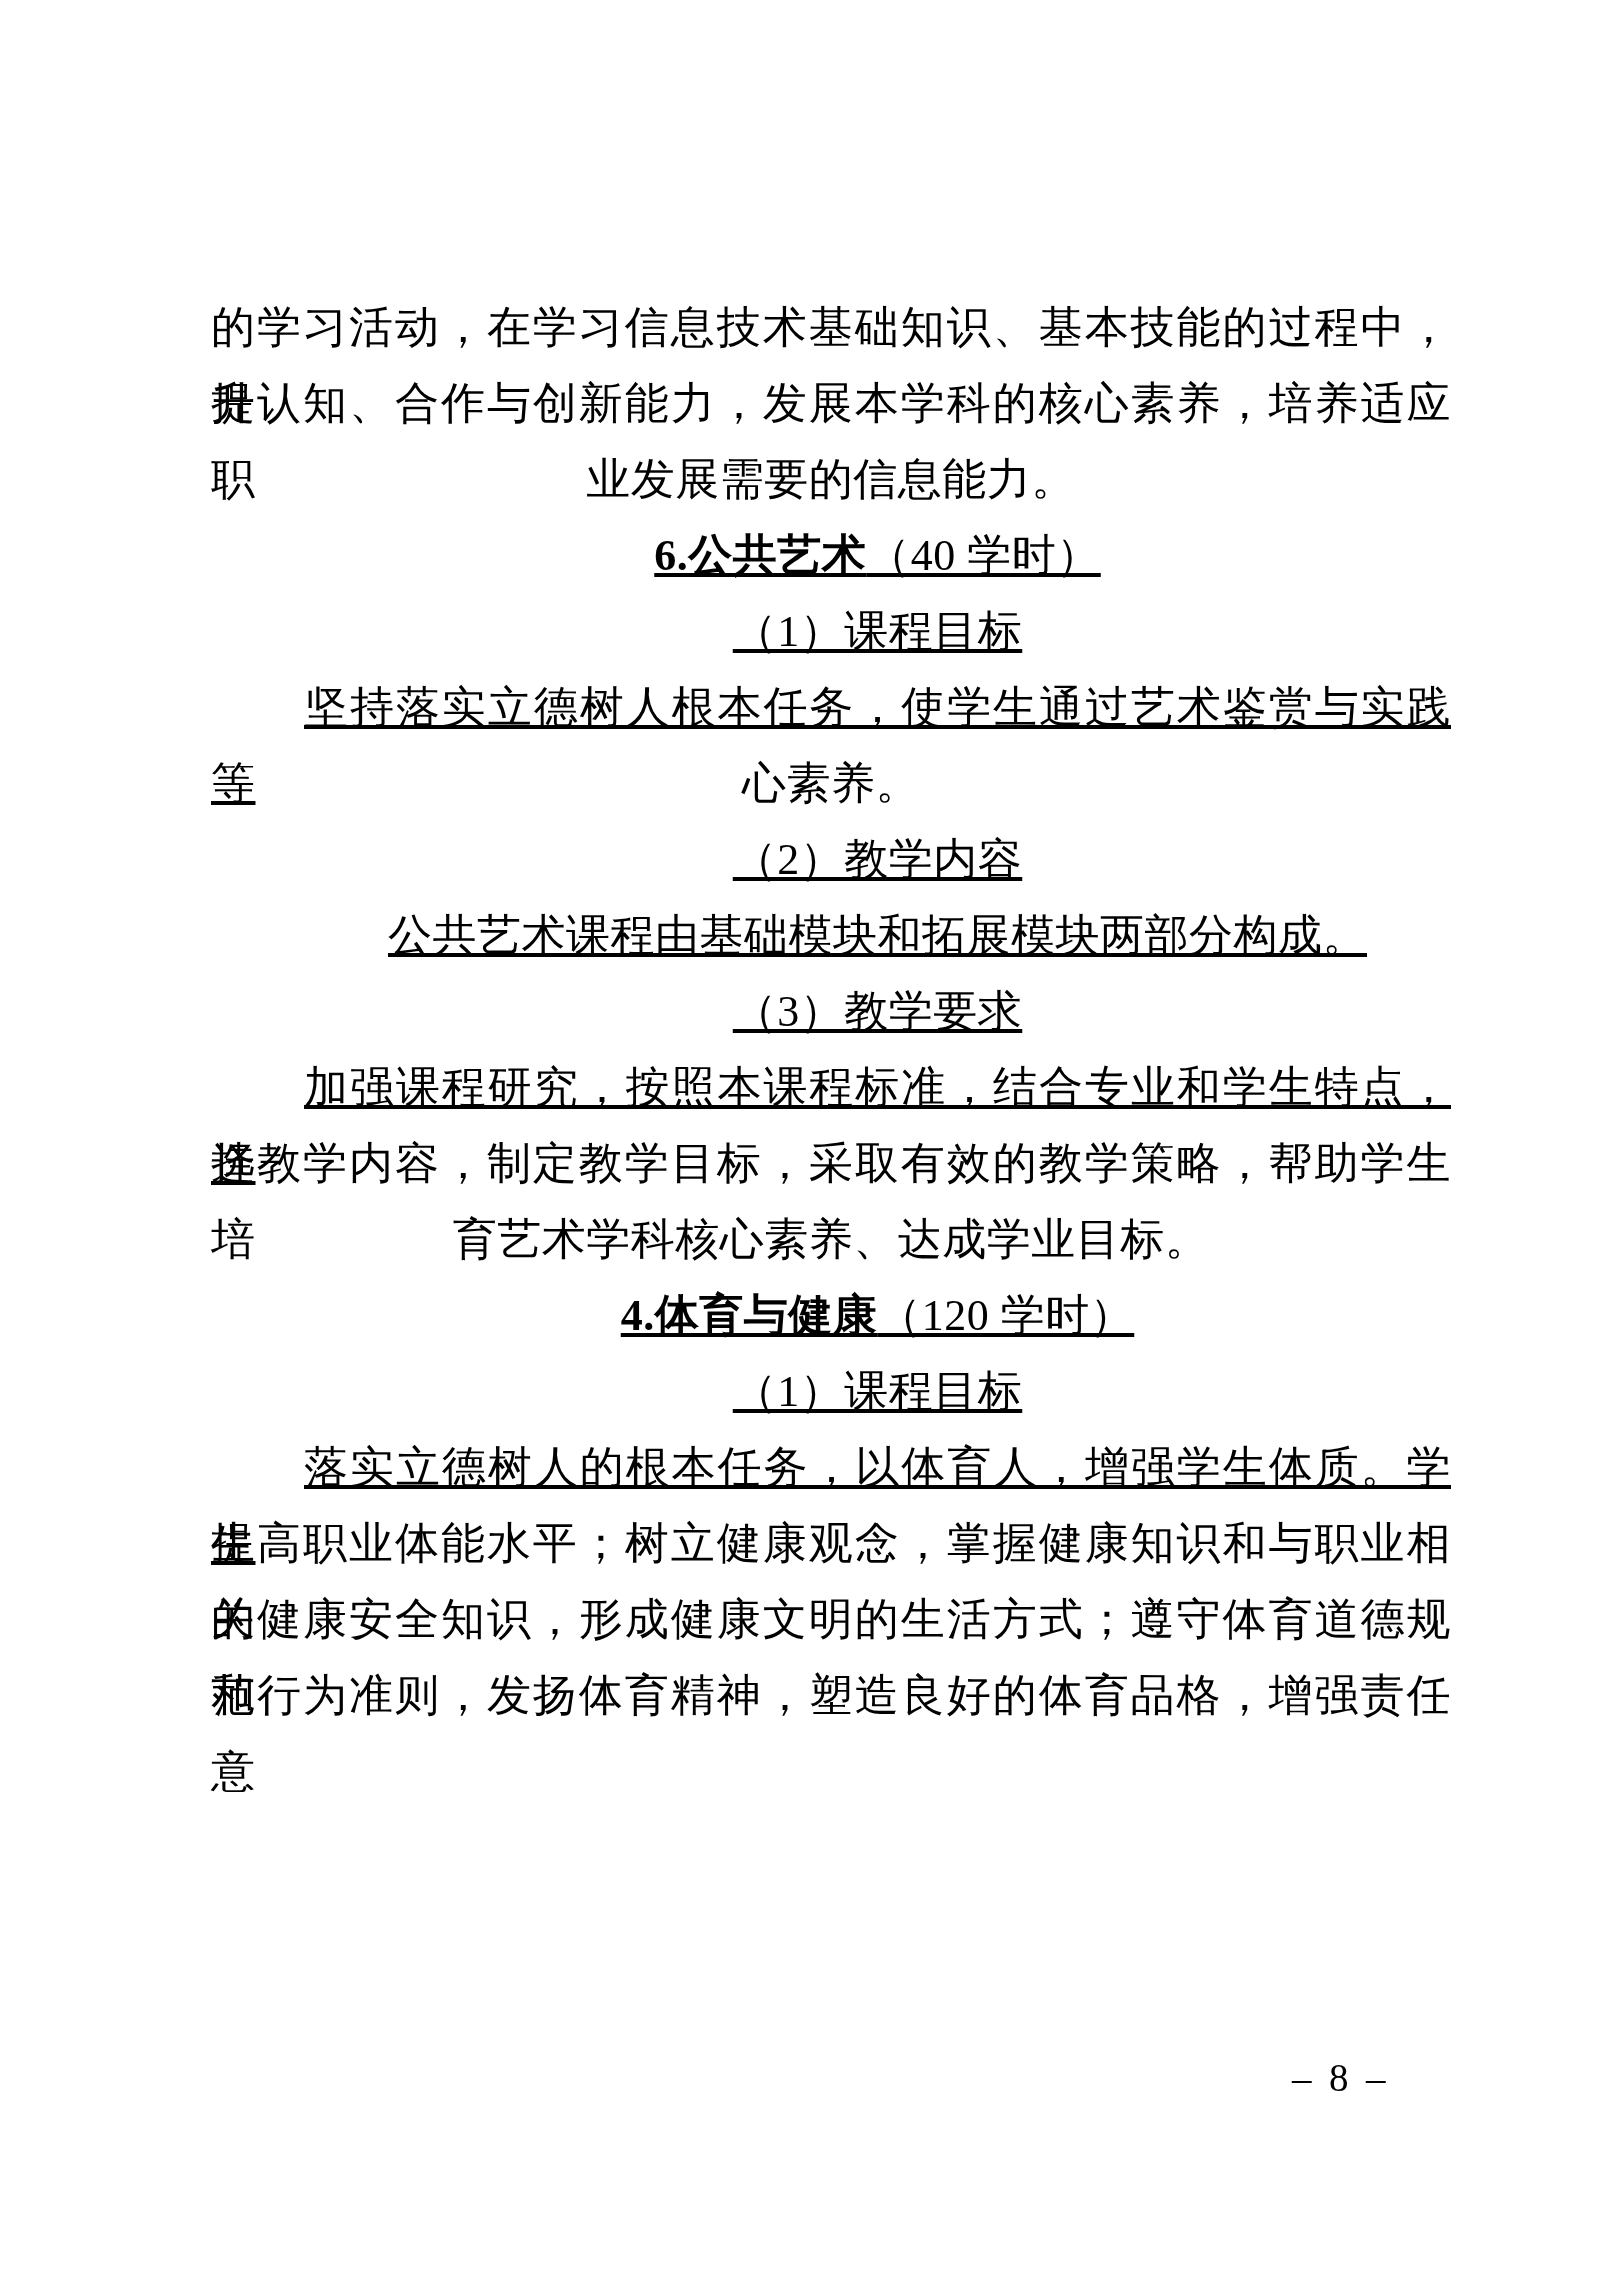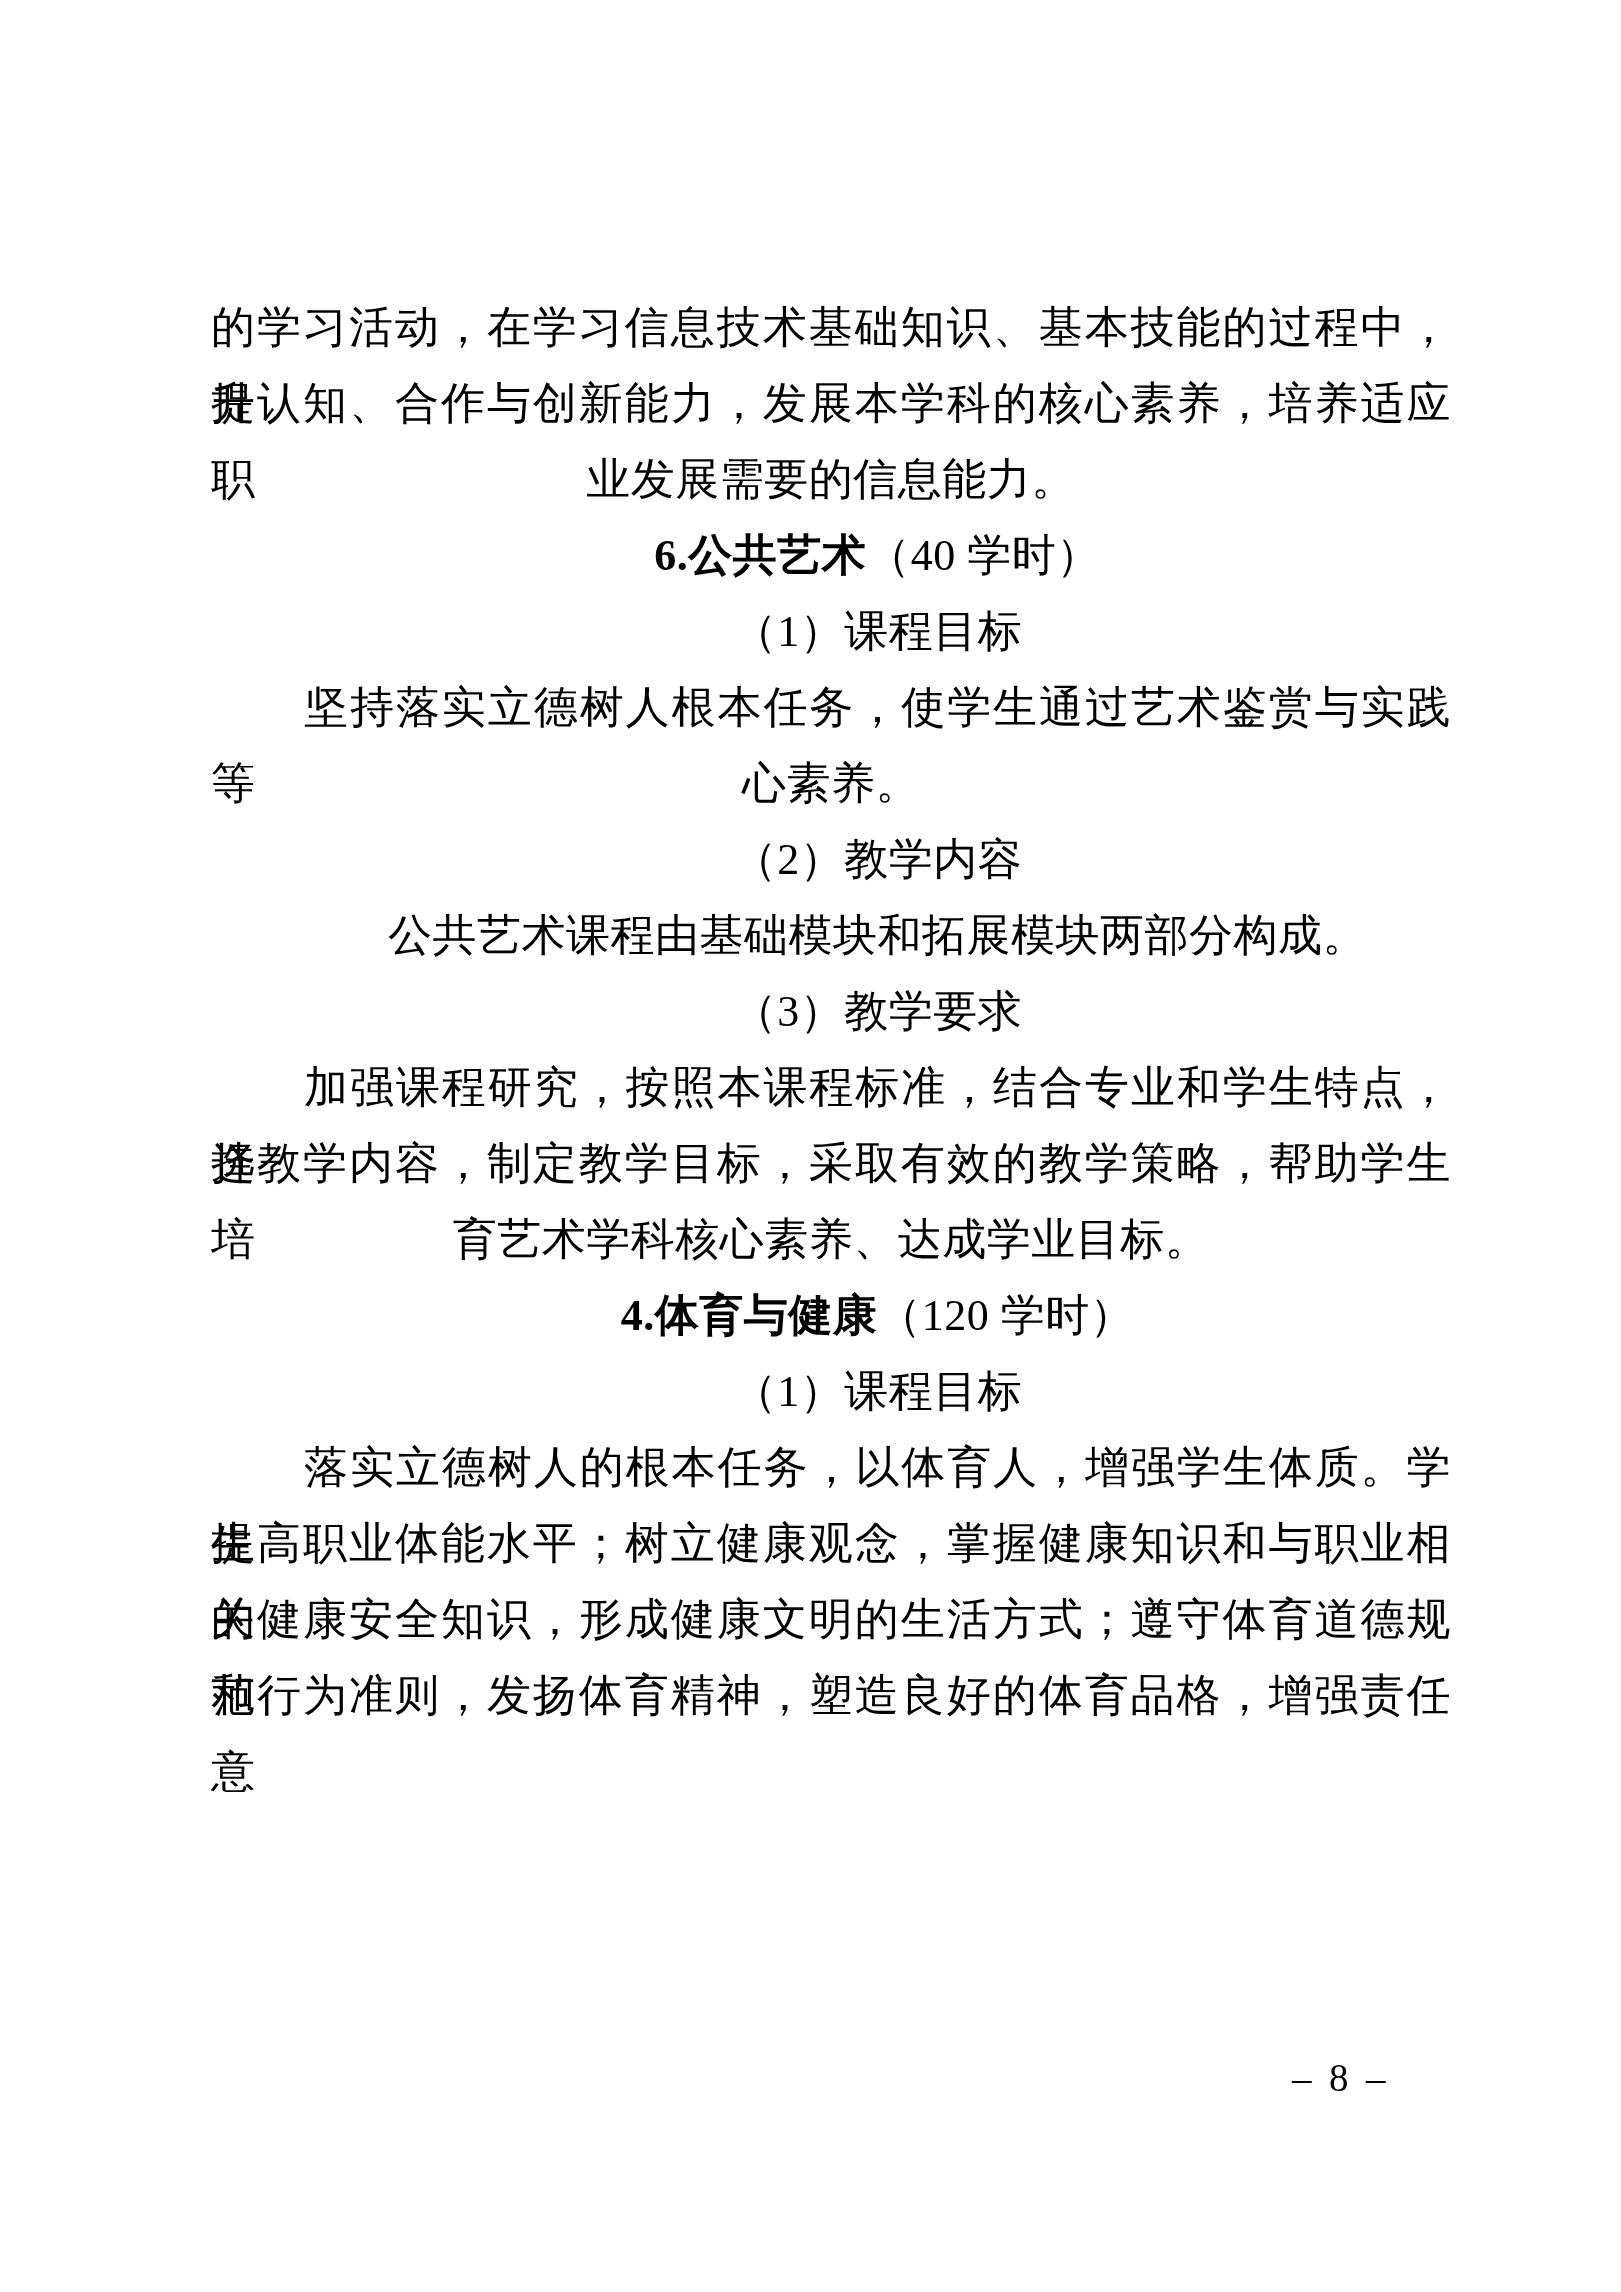--- a/index.html
+++ b/index.html
@@ -31,20 +31,21 @@
   .line {
     font-size: 44px;
     line-height: 76px;
     height: 76px;
     text-align: center;
     white-space: normal;
     letter-spacing: 0.5px;
   }
   .line.indent {
     text-indent: 93px;
+    text-decoration: underline;
   }
   .line.fill {
     text-align: justify;
     text-align-last: justify;
     text-justify: inter-character;
   }
   .line.heading .line-bold {
     font-weight: 700;
   }
   .line .line-bold,

